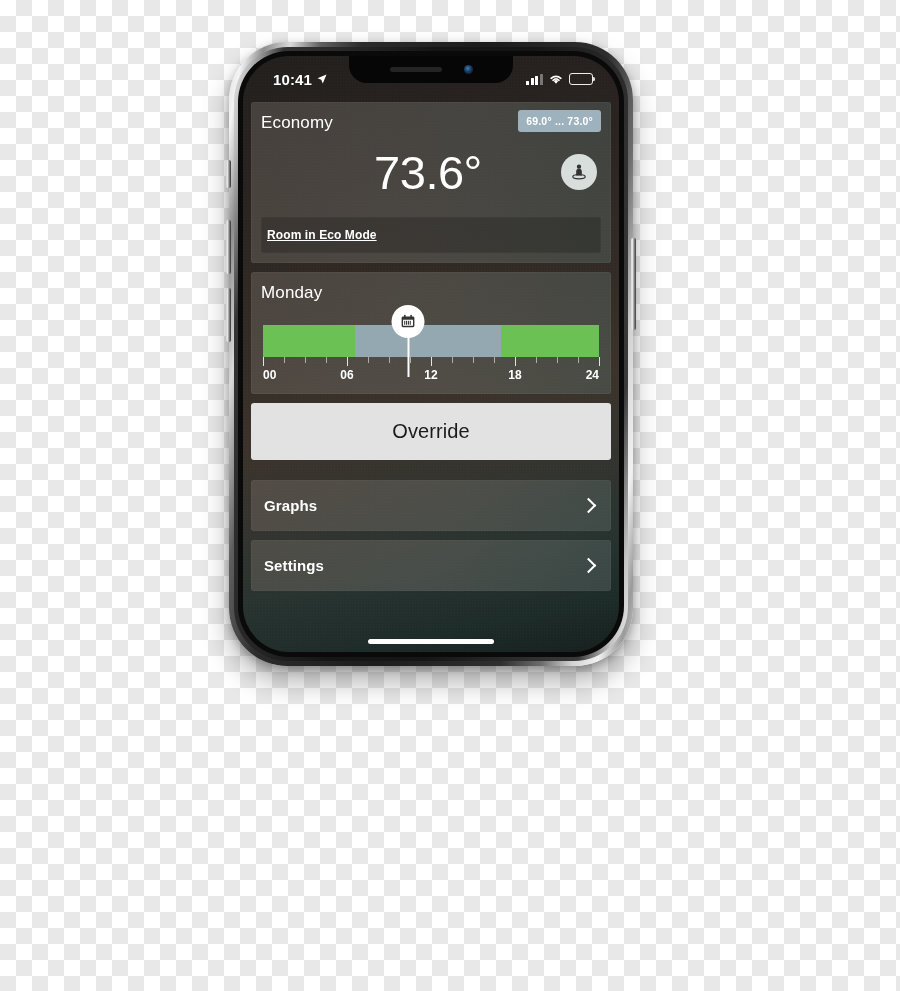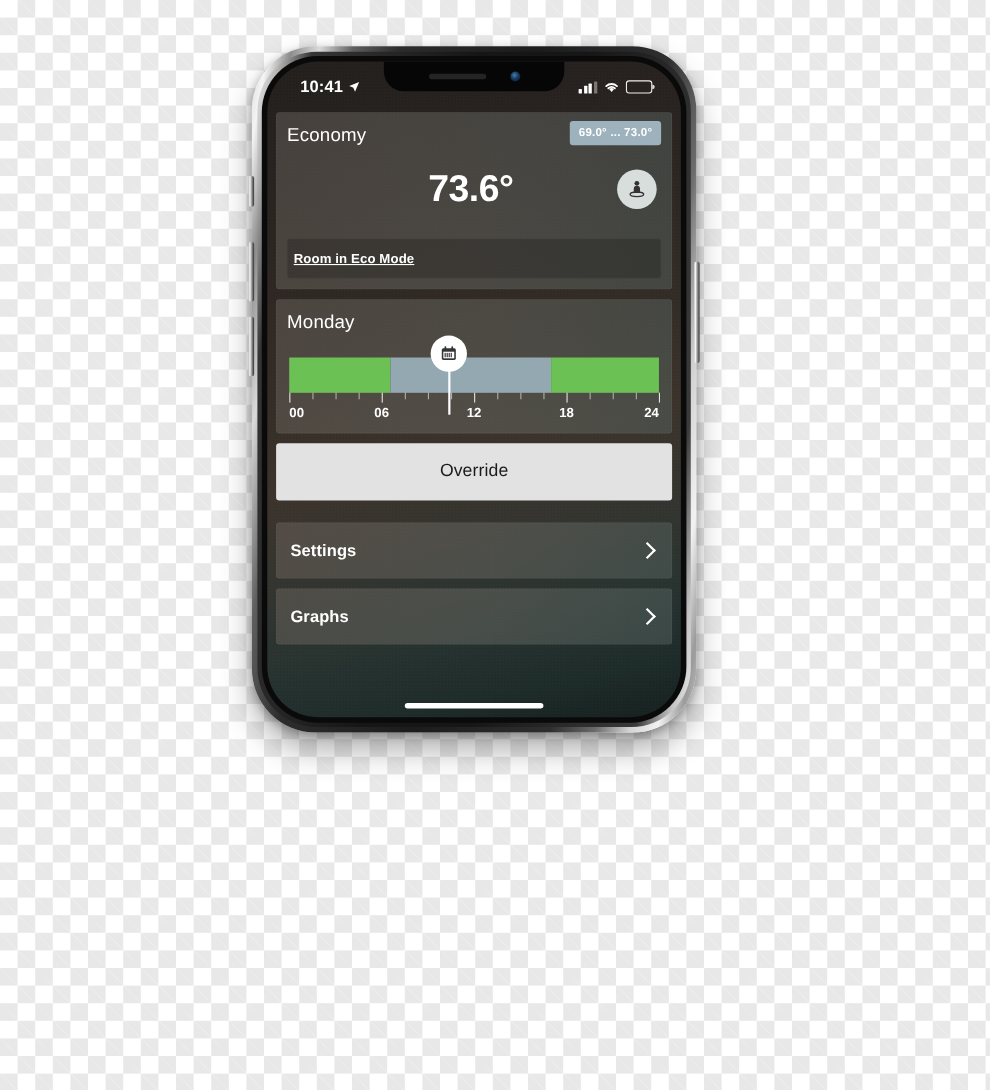--- a/index.html
+++ b/index.html
@@ -238,22 +238,22 @@
     margin-top: -3px;
   }
   #temperature-row {
     display: flex;
     align-items: center;
     justify-content: center;
     position: relative;
     height: 78px;
   }
   #current-temperature {
-    font-size: 34px;
-    font-weight: 700;
+    font-size: 47px;
+    font-weight: 400;
     color: #ffffff;
     letter-spacing: -0.5px;
     line-height: 1;
     padding-right: 6px;
     text-align: center;
   }
   #presence-button {
     position: absolute;
     right: 4px;
     top: 50%;
@@ -347,21 +347,21 @@
     white-space: nowrap;
   }
 
   
   #override-button {
     display: block;
     width: 100%;
     box-sizing: border-box;
     background: #e2e2e2;
     color: #1b1b1b;
-    font-size: 16px;
+    font-size: 20px;
     font-family: "Liberation Sans", sans-serif;
     border: none;
     border-radius: 3px;
     padding: 17px 0;
     margin-bottom: 20px;
     cursor: pointer;
     letter-spacing: 0.1px;
   }
 
   
@@ -522,26 +522,26 @@
               <span style="left: 100%; transform: translateX(-100%);">24</span>
             </div>
         </div>
 
       </div>
 
       <button id="override-button">Override</button>
 
       <div id="list-rows">
           <div class="list-row">
+            <div class="label">Graphs</div>
+            <div class="chevron"></div>
+          </div>
+          <div class="list-row">
             <div class="label">Settings</div>
             <div class="chevron"></div>
           </div>
-          <div class="list-row">
-            <div class="label">Graphs</div>
-            <div class="chevron"></div>
-          </div>
         </div>
 
     </div>
 
     <div id="home-indicator"></div>
   </div>
 </div>
 
 </body></html>

